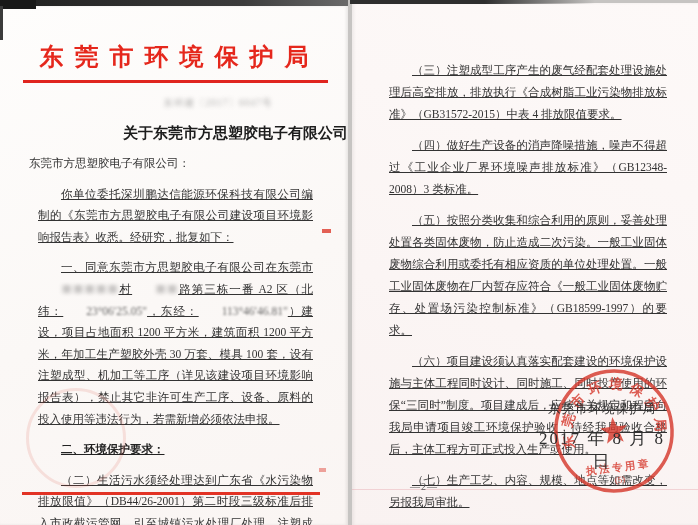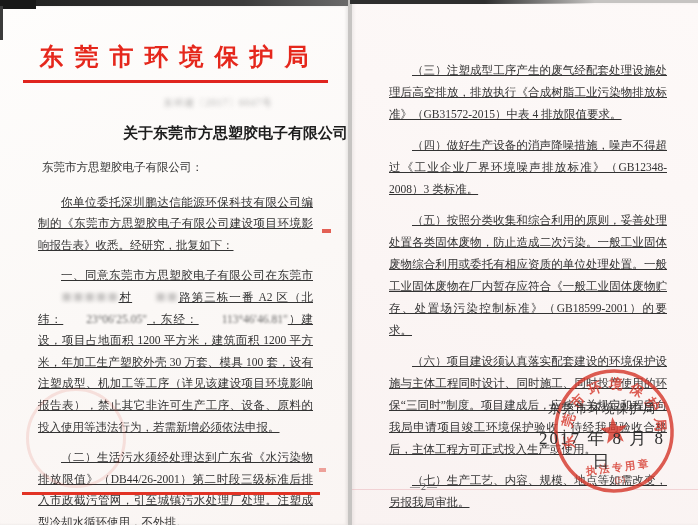--- a/index.html
+++ b/index.html
@@ -33,21 +33,21 @@
     font-size:24px;font-weight:bold;color:#e5271c;
     letter-spacing:11px;text-indent:11px;line-height:30px;
   }
   .lp-rule{height:3px;background:#e0251f;margin:8px 20px 0 23px;}
   .lp-docno-row{margin-top:9px;text-align:center;padding-left:88px;height:13px;}
   .redacted{filter:blur(2.2px);opacity:.5;color:#333;display:inline-block;}
   .redacted-light{filter:blur(1.1px);opacity:.75;color:#333;display:inline-block;}
   .lp-docno{font-size:9.5px;color:#555;letter-spacing:1px;}
   .lp-title{margin-top:17px;text-align:right;font-size:15px;font-weight:bold;color:#1d1d1d;line-height:22px;}
   .lp-body{margin:9px 26px 0 29px;font-size:11.5px;line-height:21.6px;color:#333;text-align:justify;}
-  .salutation{text-indent:0;margin:13px;}
+  .salutation{text-indent:0;margin:0;}
   .body-p{text-indent:2em;margin:9px;text-decoration:underline;}
   .bold-head{font-weight:bold;color:#222;}
   .lp-bottom-rule{position:absolute;left:22px;top:486px;width:298px;height:3px;background:#e23325;}
   .bleed-stamp{position:absolute;left:26px;top:382px;width:94px;height:94px;border-radius:50%;border:3px solid rgba(214,58,46,.13);}
   
   .rp-body{margin:56px 22px 0 28px;font-size:11.5px;line-height:22px;color:#333;text-align:justify;}
   .rp-faint-line{position:absolute;left:0;top:486px;width:346px;height:1px;background:rgba(226,148,158,.35);}
   .signature{position:absolute;right:28px;top:398px;width:136px;text-align:center;z-index:3;color:#2e2e2e;}
   .sig-agency{font-size:12.5px;letter-spacing:1px;}
   .sig-date{font-size:17px;margin-top:9px;letter-spacing:2px;}
@@ -65,31 +65,32 @@
     <div class="lp-docno-row">
       <span class="lp-docno redacted">东环建〔2017〕6047号</span>
     </div>
     <div class="lp-title">
       <div>关于东莞市方思塑胶电子有限公司</div>
     </div>
     <div class="lp-body">
       <p class="salutation">东莞市方思塑胶电子有限公司：</p>
       <p class="body-p">你单位委托深圳鹏达信能源环保科技有限公司编制的《东莞市方思塑胶电子有限公司建设项目环境影响报告表》收悉。经研究，批复如下：</p>
       <p class="body-p"><span>一、同意东莞市方思塑胶电子有限公司在东莞市</span><span class="redacted">〓〓〓〓〓</span><span>村</span><span class="redacted">〓〓</span><span>路第三栋一番 A2 区（北纬：</span><span class="redacted-light">23°06′25.05″</span><span>，东经：</span><span class="redacted-light">113°46′46.81″</span><span>）建设，项目占地面积 1200 平方米，建筑面积 1200 平方米，年加工生产塑胶外壳 30 万套、模具 100 套，设有注塑成型、机加工等工序（详见该建设项目环境影响报告表），禁止其它非许可生产工序、设备、原料的投入使用等违法行为，若需新增必须依法申报。</span></p>
+      <p class="body-p bold-head">二、环境保护要求：</p>
       <p class="body-p">（二）生活污水须经处理达到广东省《水污染物排放限值》（DB44/26-2001）第二时段三级标准后排入市政截污管网，引至城镇污水处理厂处理。注塑成型冷却水循环使用，不外排。</p>
     </div>
     <div class="bleed-stamp"></div>
     <div class="lp-bottom-rule"></div>
   </div>
 
   <div class="page page-right">
     <div class="rp-body">
       <p class="body-p">（三）注塑成型工序产生的废气经配套处理设施处理后高空排放，排放执行《合成树脂工业污染物排放标准》（GB31572-2015）中表 4 排放限值要求。</p>
       <p class="body-p">（四）做好生产设备的消声降噪措施，噪声不得超过《工业企业厂界环境噪声排放标准》（GB12348-2008）3 类标准。</p>
-      <p class="body-p">（五）按照分类收集和综合利用的原则，妥善处理处置各类固体废物，防止造成二次污染。一般工业固体废物综合利用或委托有相应资质的单位处理处置。一般工业固体废物在厂内暂存应符合《一般工业固体废物贮存、处置场污染控制标准》（GB18599-2001）的要求。</p>
+      <p class="body-p">（五）按照分类收集和综合利用的原则，妥善处理处置各类固体废物，防止造成二次污染。一般工业固体废物综合利用或委托有相应资质的单位处理处置。一般工业固体废物在厂内暂存应符合《一般工业固体废物贮存、处置场污染控制标准》（GB18599-1997）的要求。</p>
       <p class="body-p">（六）项目建设须认真落实配套建设的环境保护设施与主体工程同时设计、同时施工、同时投产使用的环保“三同时”制度。项目建成后，应按有关规定和程序向我局申请项目竣工环境保护验收，待经我局验收合格后，主体工程方可正式投入生产或使用。</p>
       <p class="body-p">（七）生产工艺、内容、规模、地点等如需改变，另报我局审批。</p>
       <p class="body-p">（八）该项目须符合法律、行政法规，涉及其它须许可的事项，取得许可后方可建设。</p>
     </div>
 
     <div class="rp-faint-line"></div>
 
     <svg class="stamp" viewBox="0 0 128 128">
       <ellipse cx="64" cy="64" rx="58" ry="60" fill="none" stroke="#d63a2e" stroke-width="3.5"></ellipse>
       <path id="stampArc" d="M 24,76.5 A 42,42 0 1 1 104,76.5" fill="none"></path>

